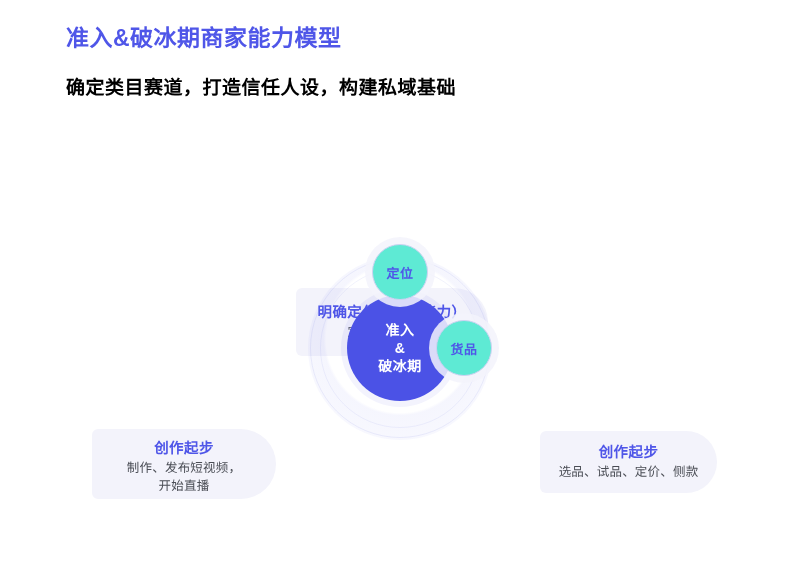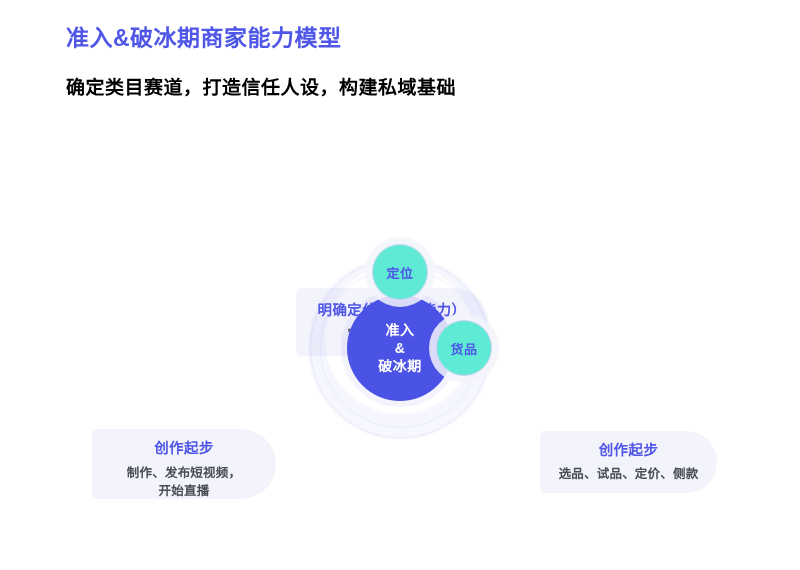--- a/index.html
+++ b/index.html
@@ -66,25 +66,24 @@
   .callout-title {
     font-size: 14.5px;
     font-weight: bold;
     color: #4f56e8;
     line-height: 1.35;
     letter-spacing: 0.4px;
     white-space: nowrap;
   }
   .callout-desc {
     font-size: 12.5px;
-    font-weight: bold;
+    font-weight: normal;
     color: #4a4d55;
     line-height: 1.45;
     letter-spacing: 0.2px;
-    margin-top: 5px;
     white-space: pre-line;
   }
 
   
   .callout-top {
     left: 296px;
     top: 158px;
     width: 192px;
     height: 68px;
     border-radius: 6px 34px 34px 6px;

